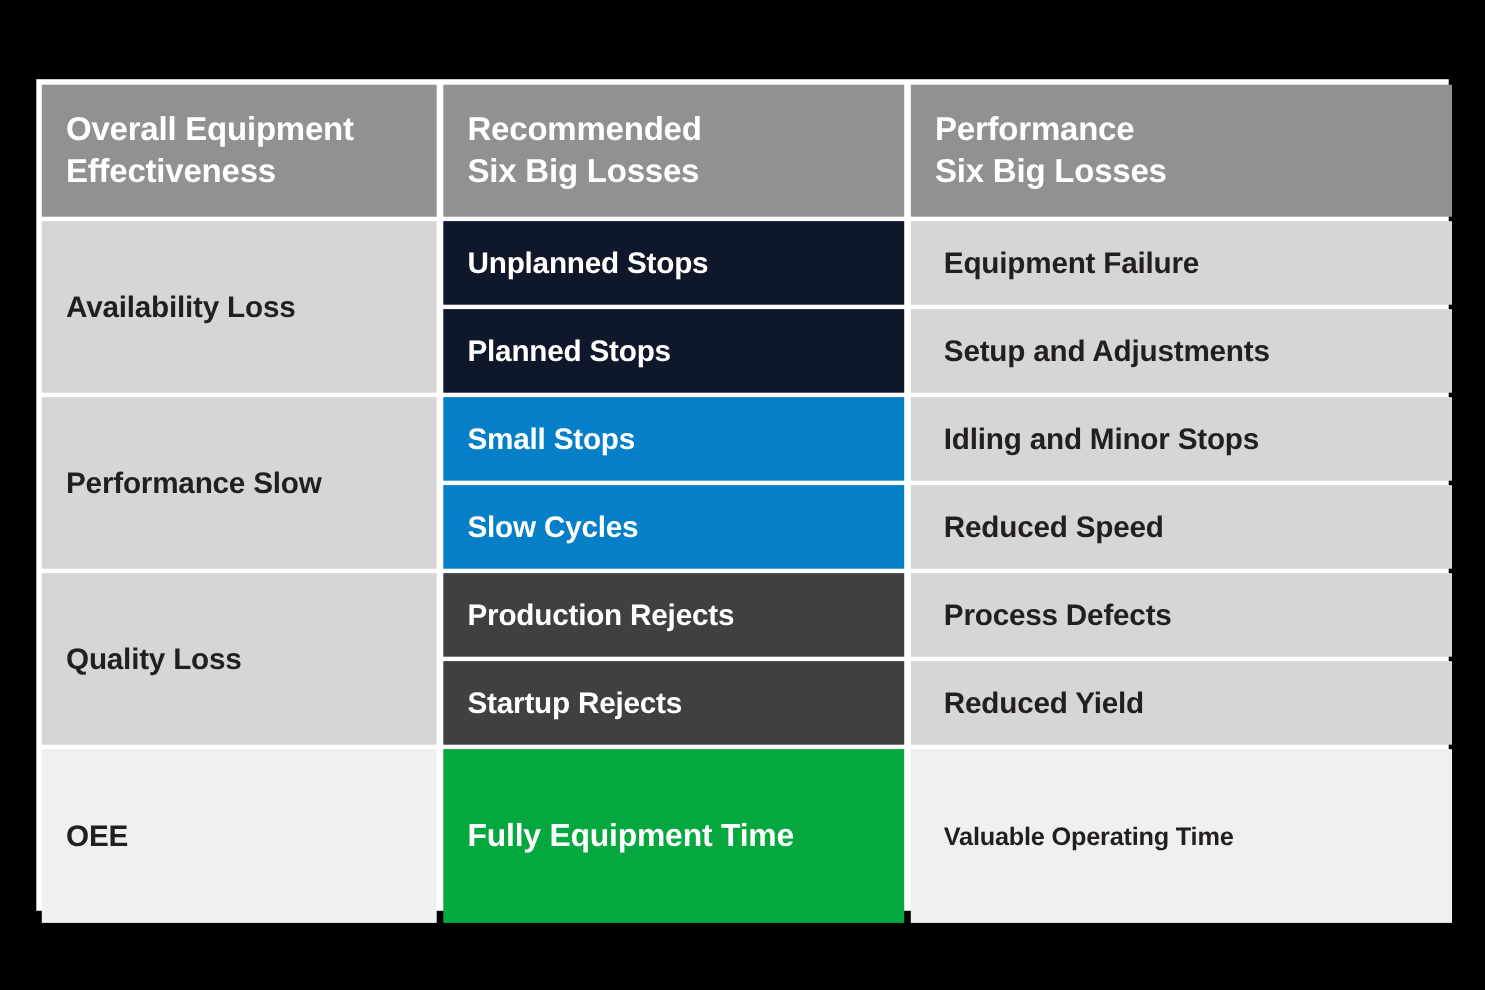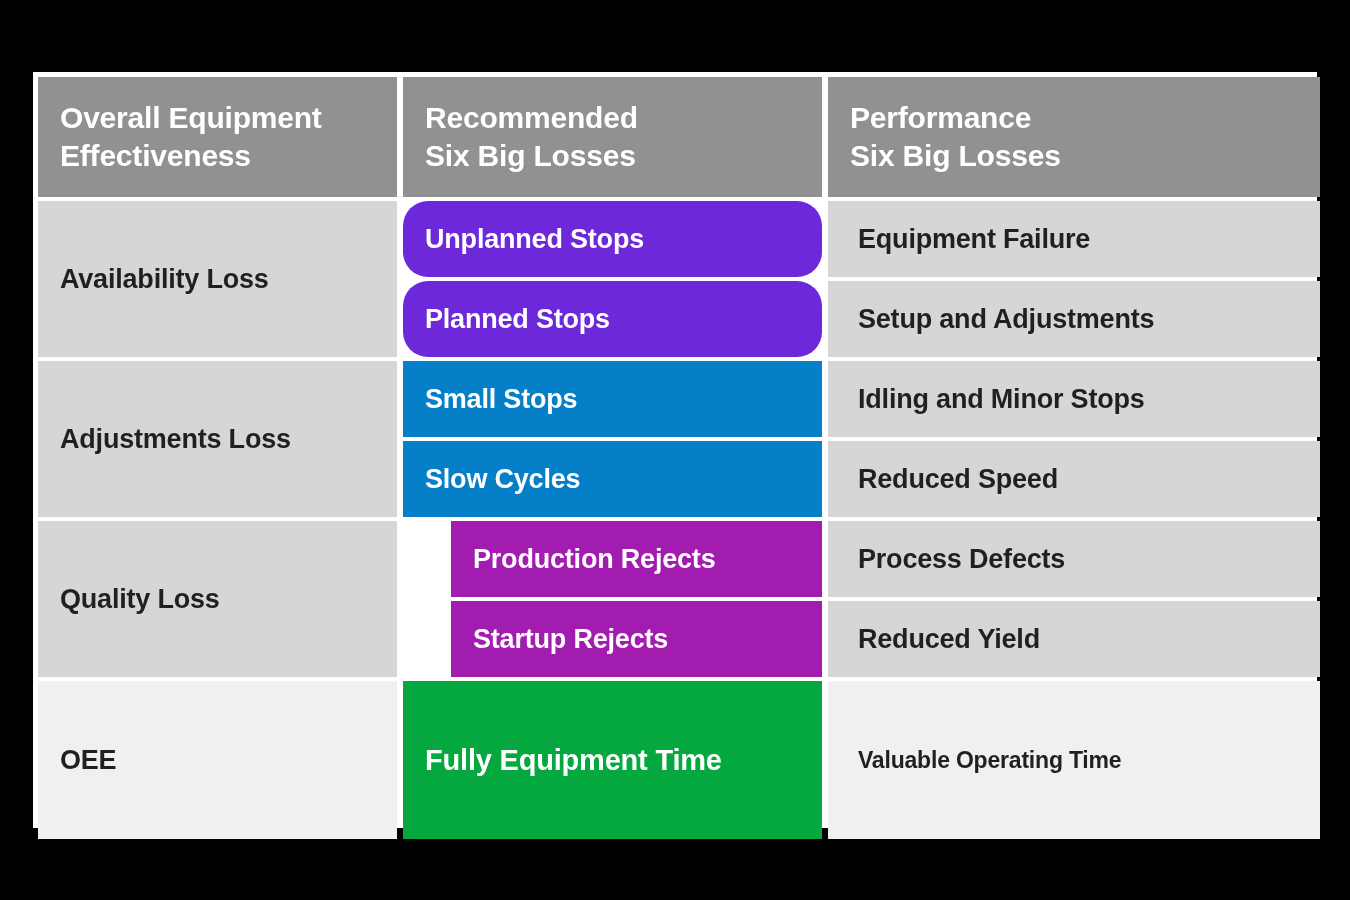--- a/index.html
+++ b/index.html
@@ -79,23 +79,23 @@
   .cat.span2 { grid-row: span 2; }
 
   
   .rec {
     color: #ffffff;
     font-size: 27px;
     font-weight: bold;
     padding: 0 22px;
     letter-spacing: -0.2px;
   }
-  .rec.orange { background: #6d28d9; border-radius: 25px; }
+  .rec.orange { background: #0f172a; }
   .rec.blue   { background: #0580c8; }
-  .rec.purple { background: #a21caf; margin-left: 48px; }
+  .rec.purple { background: #404040; }
 
   
   .trad {
     background: #d6d6d6;
     color: #231f20;
     font-size: 27px;
     font-weight: bold;
     padding: 0 30px;
     letter-spacing: -0.2px;
   }
@@ -163,21 +163,21 @@
       </div>
 
       <div class="cell rec orange">
         <span>Planned Stops</span>
       </div>
       <div class="cell trad">
         <span>Setup and Adjustments</span>
       </div>
 
       <div class="cell cat span2">
-        <span>Adjustments Loss</span>
+        <span>Performance Slow</span>
       </div>
       <div class="cell rec blue">
         <span>Small Stops</span>
       </div>
       <div class="cell trad">
         <span>Idling and Minor Stops</span>
       </div>
 
       <div class="cell rec blue">
         <span>Slow Cycles</span>

